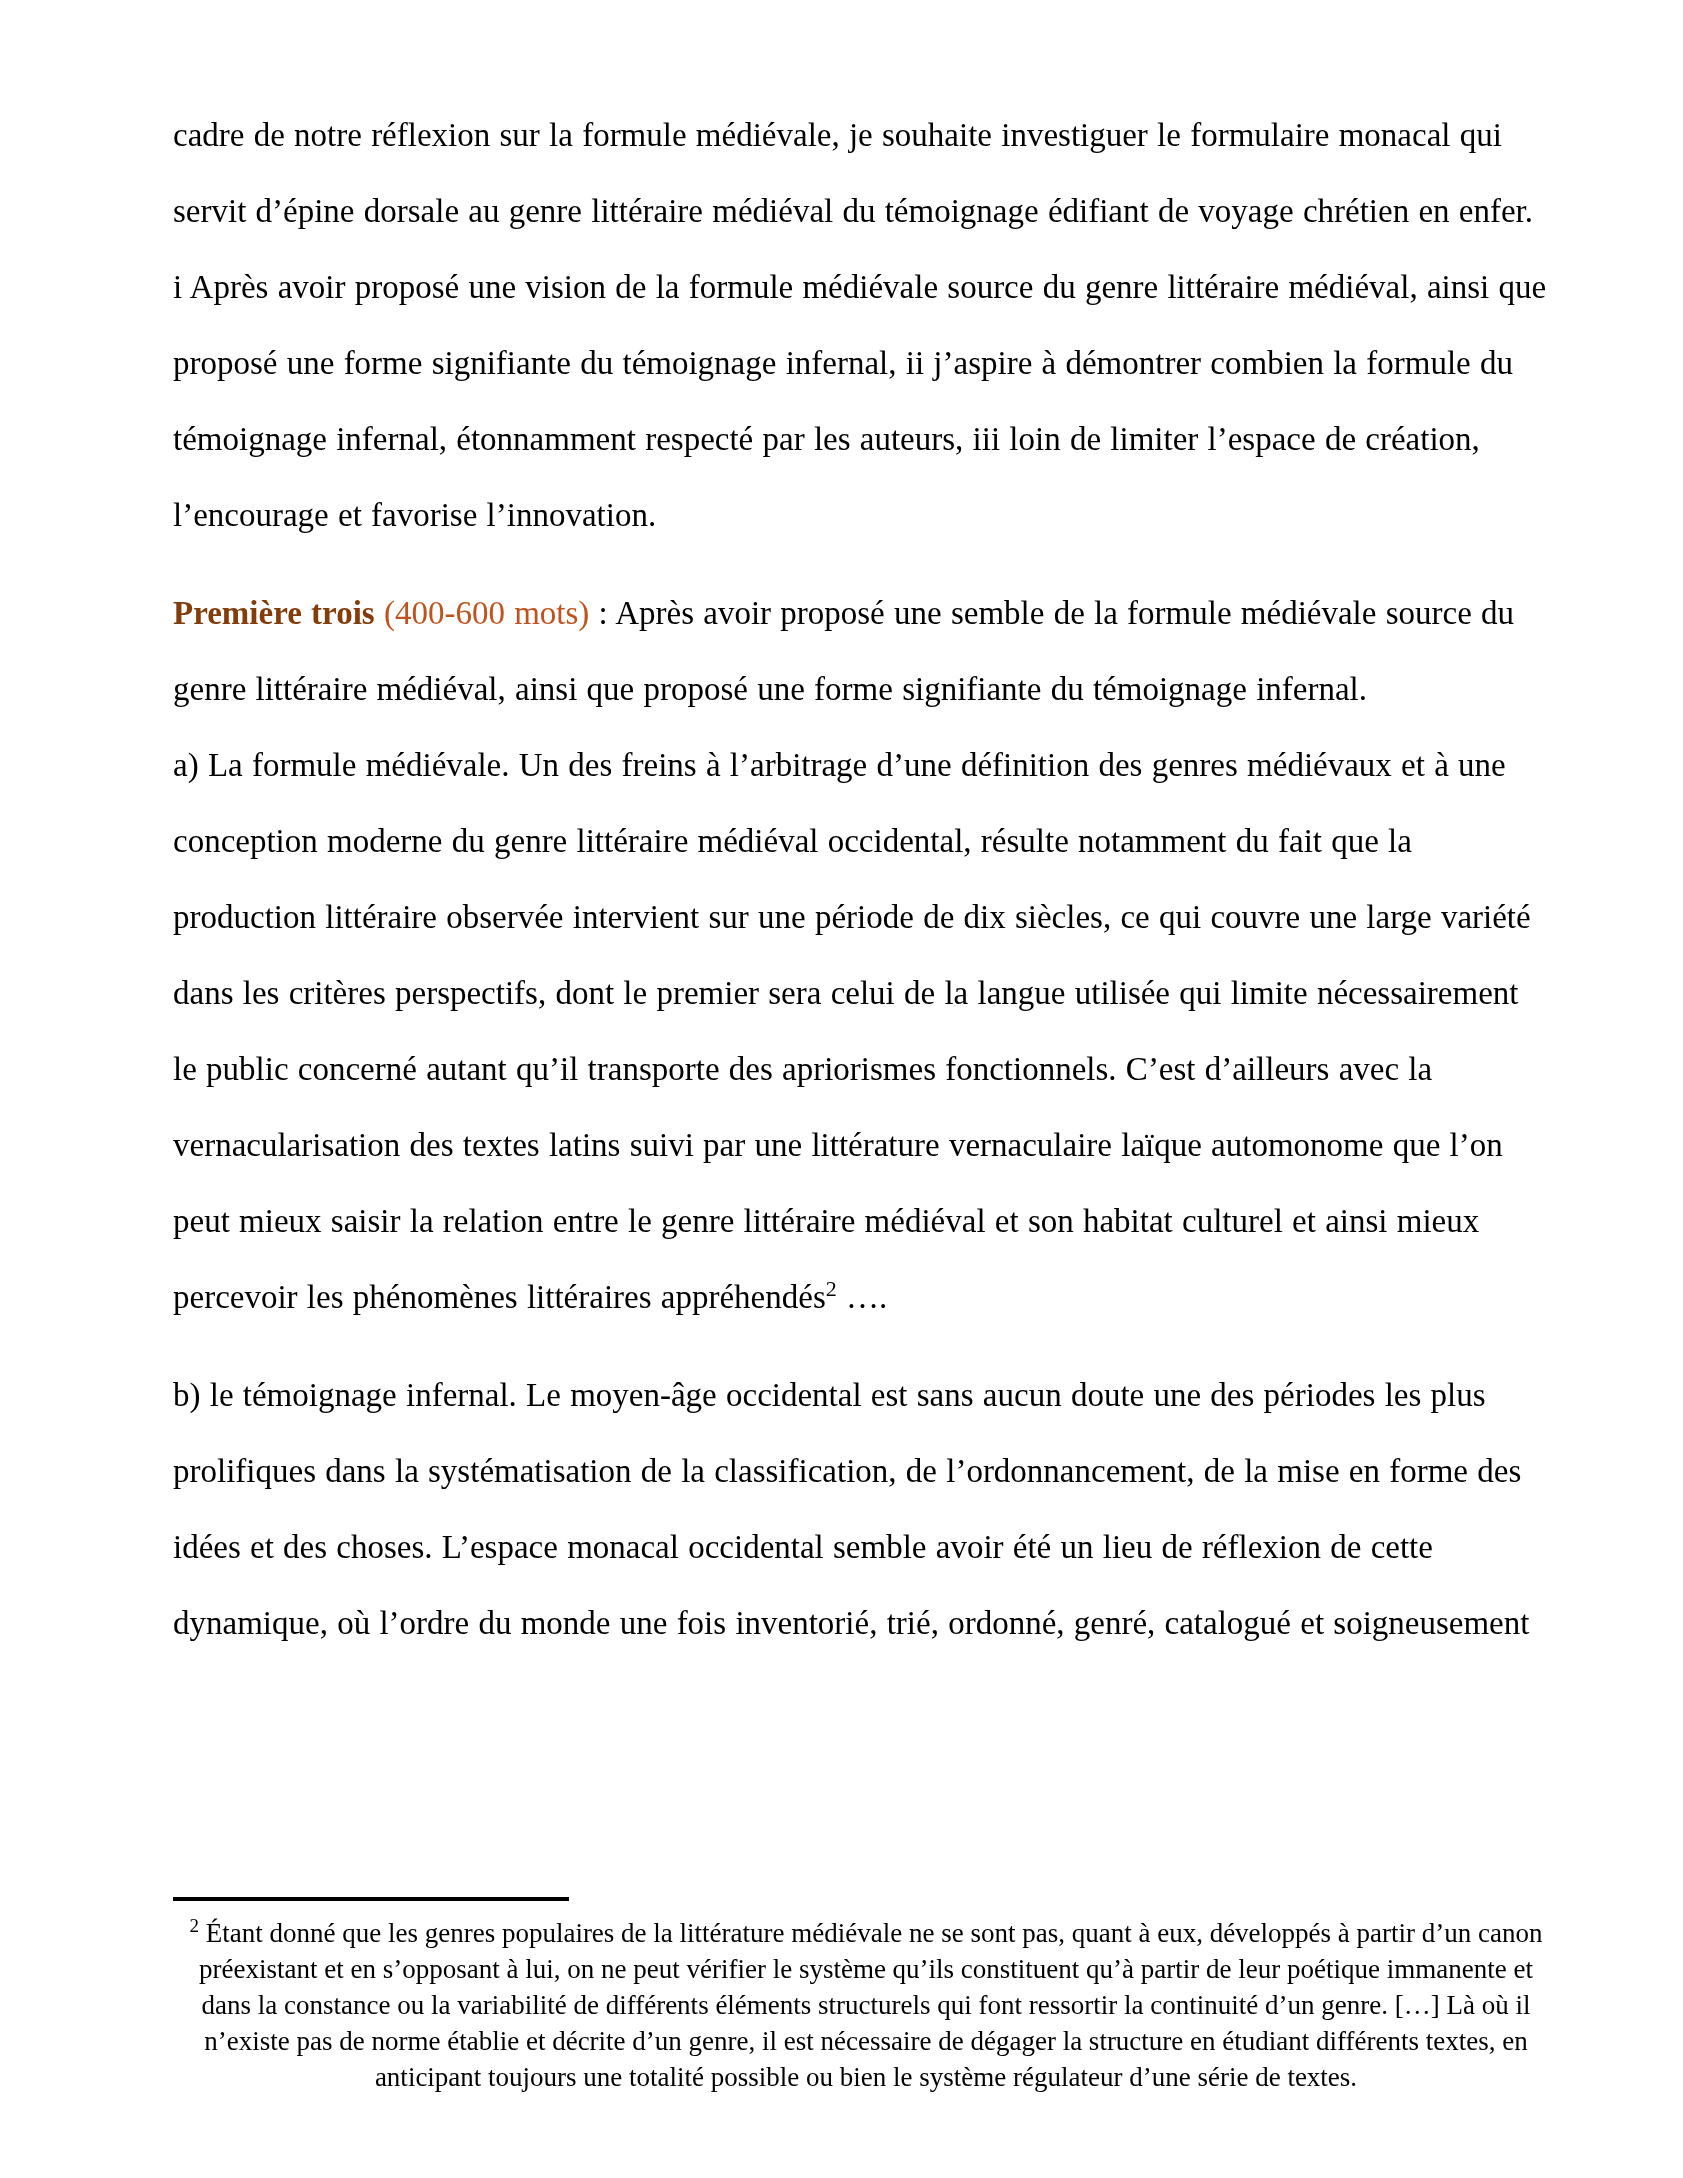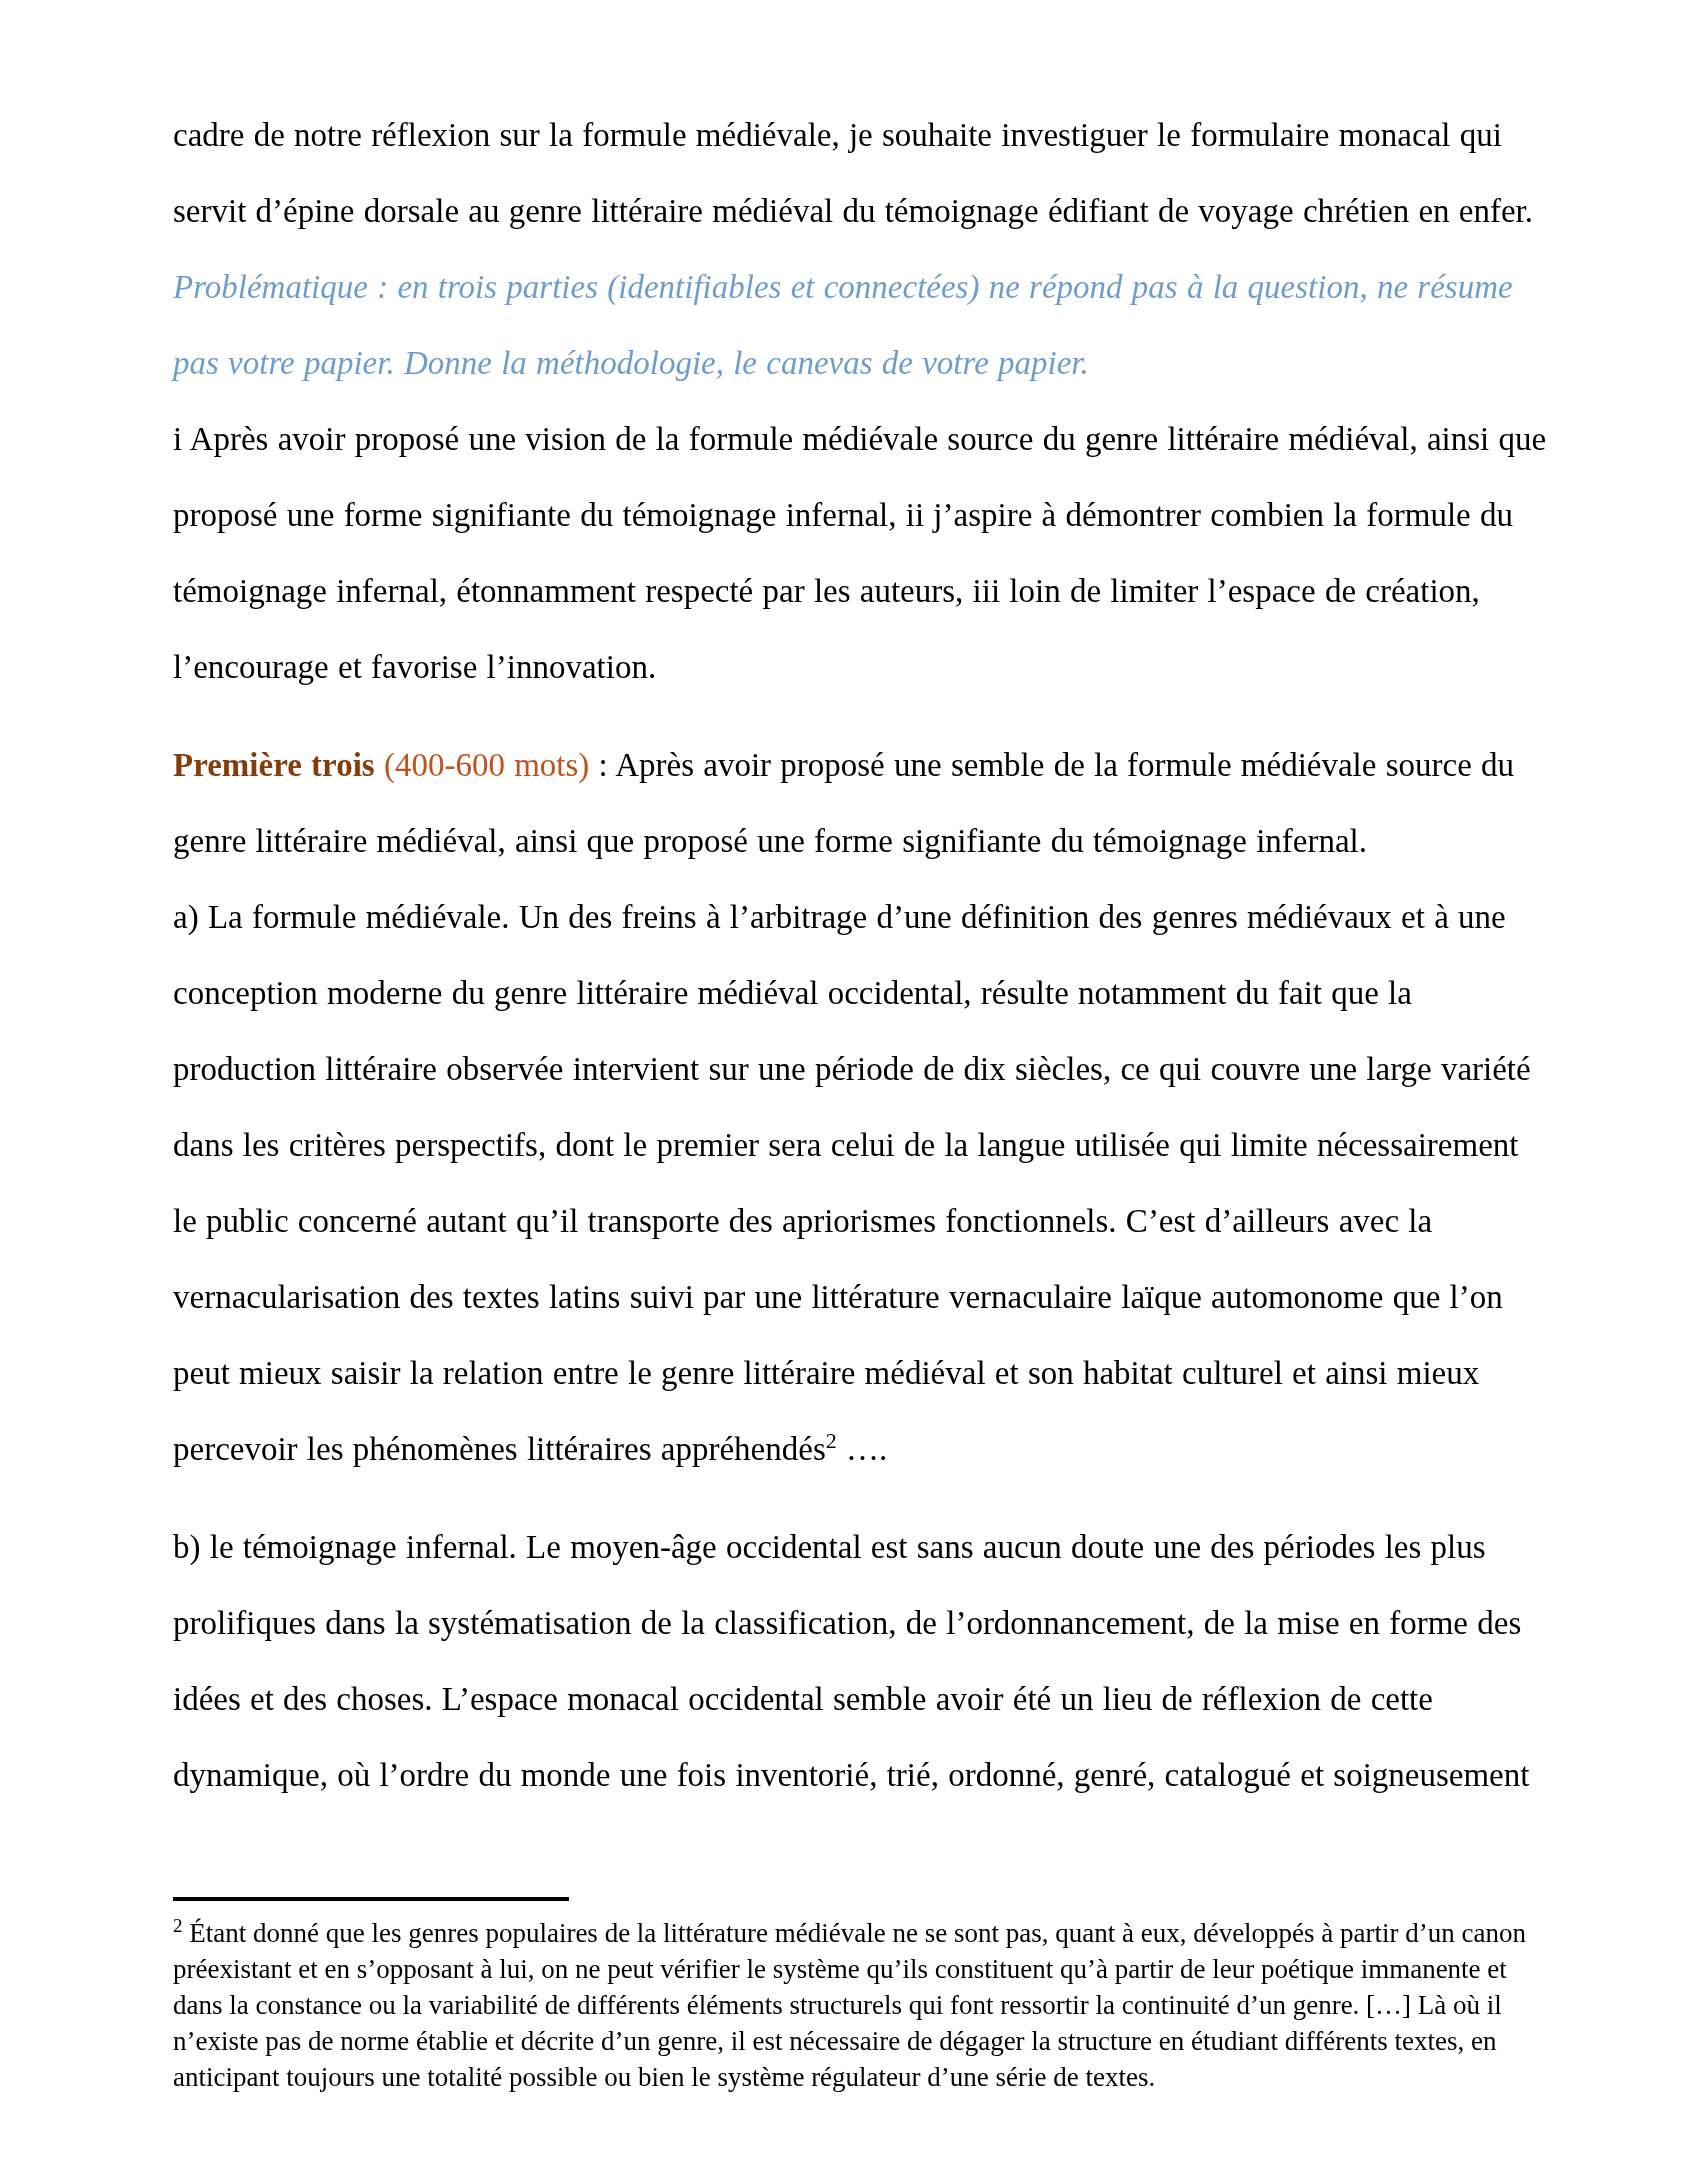--- a/index.html
+++ b/index.html
@@ -64,37 +64,36 @@
   .footnote-rule {
     width: 396px;
     height: 0;
     border-top: 4px solid #000000;
     margin: 0 0 14px 0;
   }
   .footnote-text {
     margin: 0;
     font-size: 27px;
     line-height: 36px;
-    text-align: left;
+    text-align: center;
     color: var(--body-color);
   }
   .footnote-text sup {
     font-size: 19px;
     line-height: 0;
     vertical-align: super;
   }
 </style>
 </head>
 <body>
 
 <div class="page">
   <div class="content">
 
   <p class="para"><span class="seg-body">cadre de notre réflexion sur la formule médiévale, je souhaite investiguer le formulaire monacal qui servit d’épine dorsale au genre littéraire médiéval du témoignage édifiant de voyage chrétien en enfer.</span></p>
-      <p class="para"><span class="seg-blue-italic">Problématique : en trois parties (identifiables et connectées) ne répond pas à la question, ne résume pas votre papier. Donne la méthodologie, le canevas de votre papier.</span></p>
       <p class="para"><span class="seg-body">i Après avoir proposé une vision de la formule médiévale source du genre littéraire médiéval, ainsi que proposé une forme signifiante du témoignage infernal, ii j’aspire à démontrer combien la formule du témoignage infernal, étonnamment respecté par les auteurs, iii loin de limiter l’espace de création, l’encourage et favorise l’innovation.</span></p>
       <p class="para spaced"><span class="seg-brown-bold">Première trois </span><span class="seg-orange">(400-600 mots)</span><span class="seg-body"> : Après avoir proposé une semble de la formule médiévale source du genre littéraire médiéval, ainsi que proposé une forme signifiante du témoignage infernal.</span></p>
       <p class="para"><span class="seg-body">a) La formule médiévale. Un des freins à l’arbitrage d’une définition des genres médiévaux  et à une conception moderne du genre littéraire médiéval occidental, résulte notamment du fait que la production littéraire observée intervient sur une période de dix siècles, ce qui couvre une large variété dans les critères perspectifs, dont le premier sera celui de la langue utilisée qui limite nécessairement le public concerné autant qu’il transporte des apriorismes fonctionnels. C’est d’ailleurs avec la vernacularisation des textes latins suivi par une littérature vernaculaire laïque automonome que l’on peut mieux saisir la relation entre le genre littéraire médiéval et son habitat culturel et ainsi mieux percevoir les phénomènes littéraires appréhendés</span><sup class="seg-superscript">2</sup><span class="seg-body"> ….</span></p>
       <p class="para spaced"><span class="seg-body">b) le témoignage infernal. Le moyen-âge occidental est sans aucun doute une des périodes les plus prolifiques dans la systématisation de la classification, de l’ordonnancement, de la mise en forme des idées et des choses. L’espace monacal occidental semble avoir été un lieu de réflexion de cette dynamique, où l’ordre du monde une fois inventorié, trié, ordonné, genré, catalogué et soigneusement</span></p>
     </div>
 
   <div class="footnote">
     <div class="footnote-rule"></div>
     <p class="footnote-text"><sup>2</sup> <span>Étant donné que les genres populaires de la littérature médiévale ne se sont pas, quant à eux, développés à partir d’un canon préexistant et en s’opposant à lui, on ne peut vérifier le système qu’ils constituent qu’à partir de leur poétique immanente et dans la constance ou la variabilité de différents éléments structurels qui font ressortir la continuité d’un genre. […] Là où il n’existe pas de norme établie et décrite d’un genre, il est nécessaire de dégager la structure en étudiant différents textes, en anticipant toujours une totalité possible ou bien le système régulateur d’une série de textes.</span></p>
   </div>

